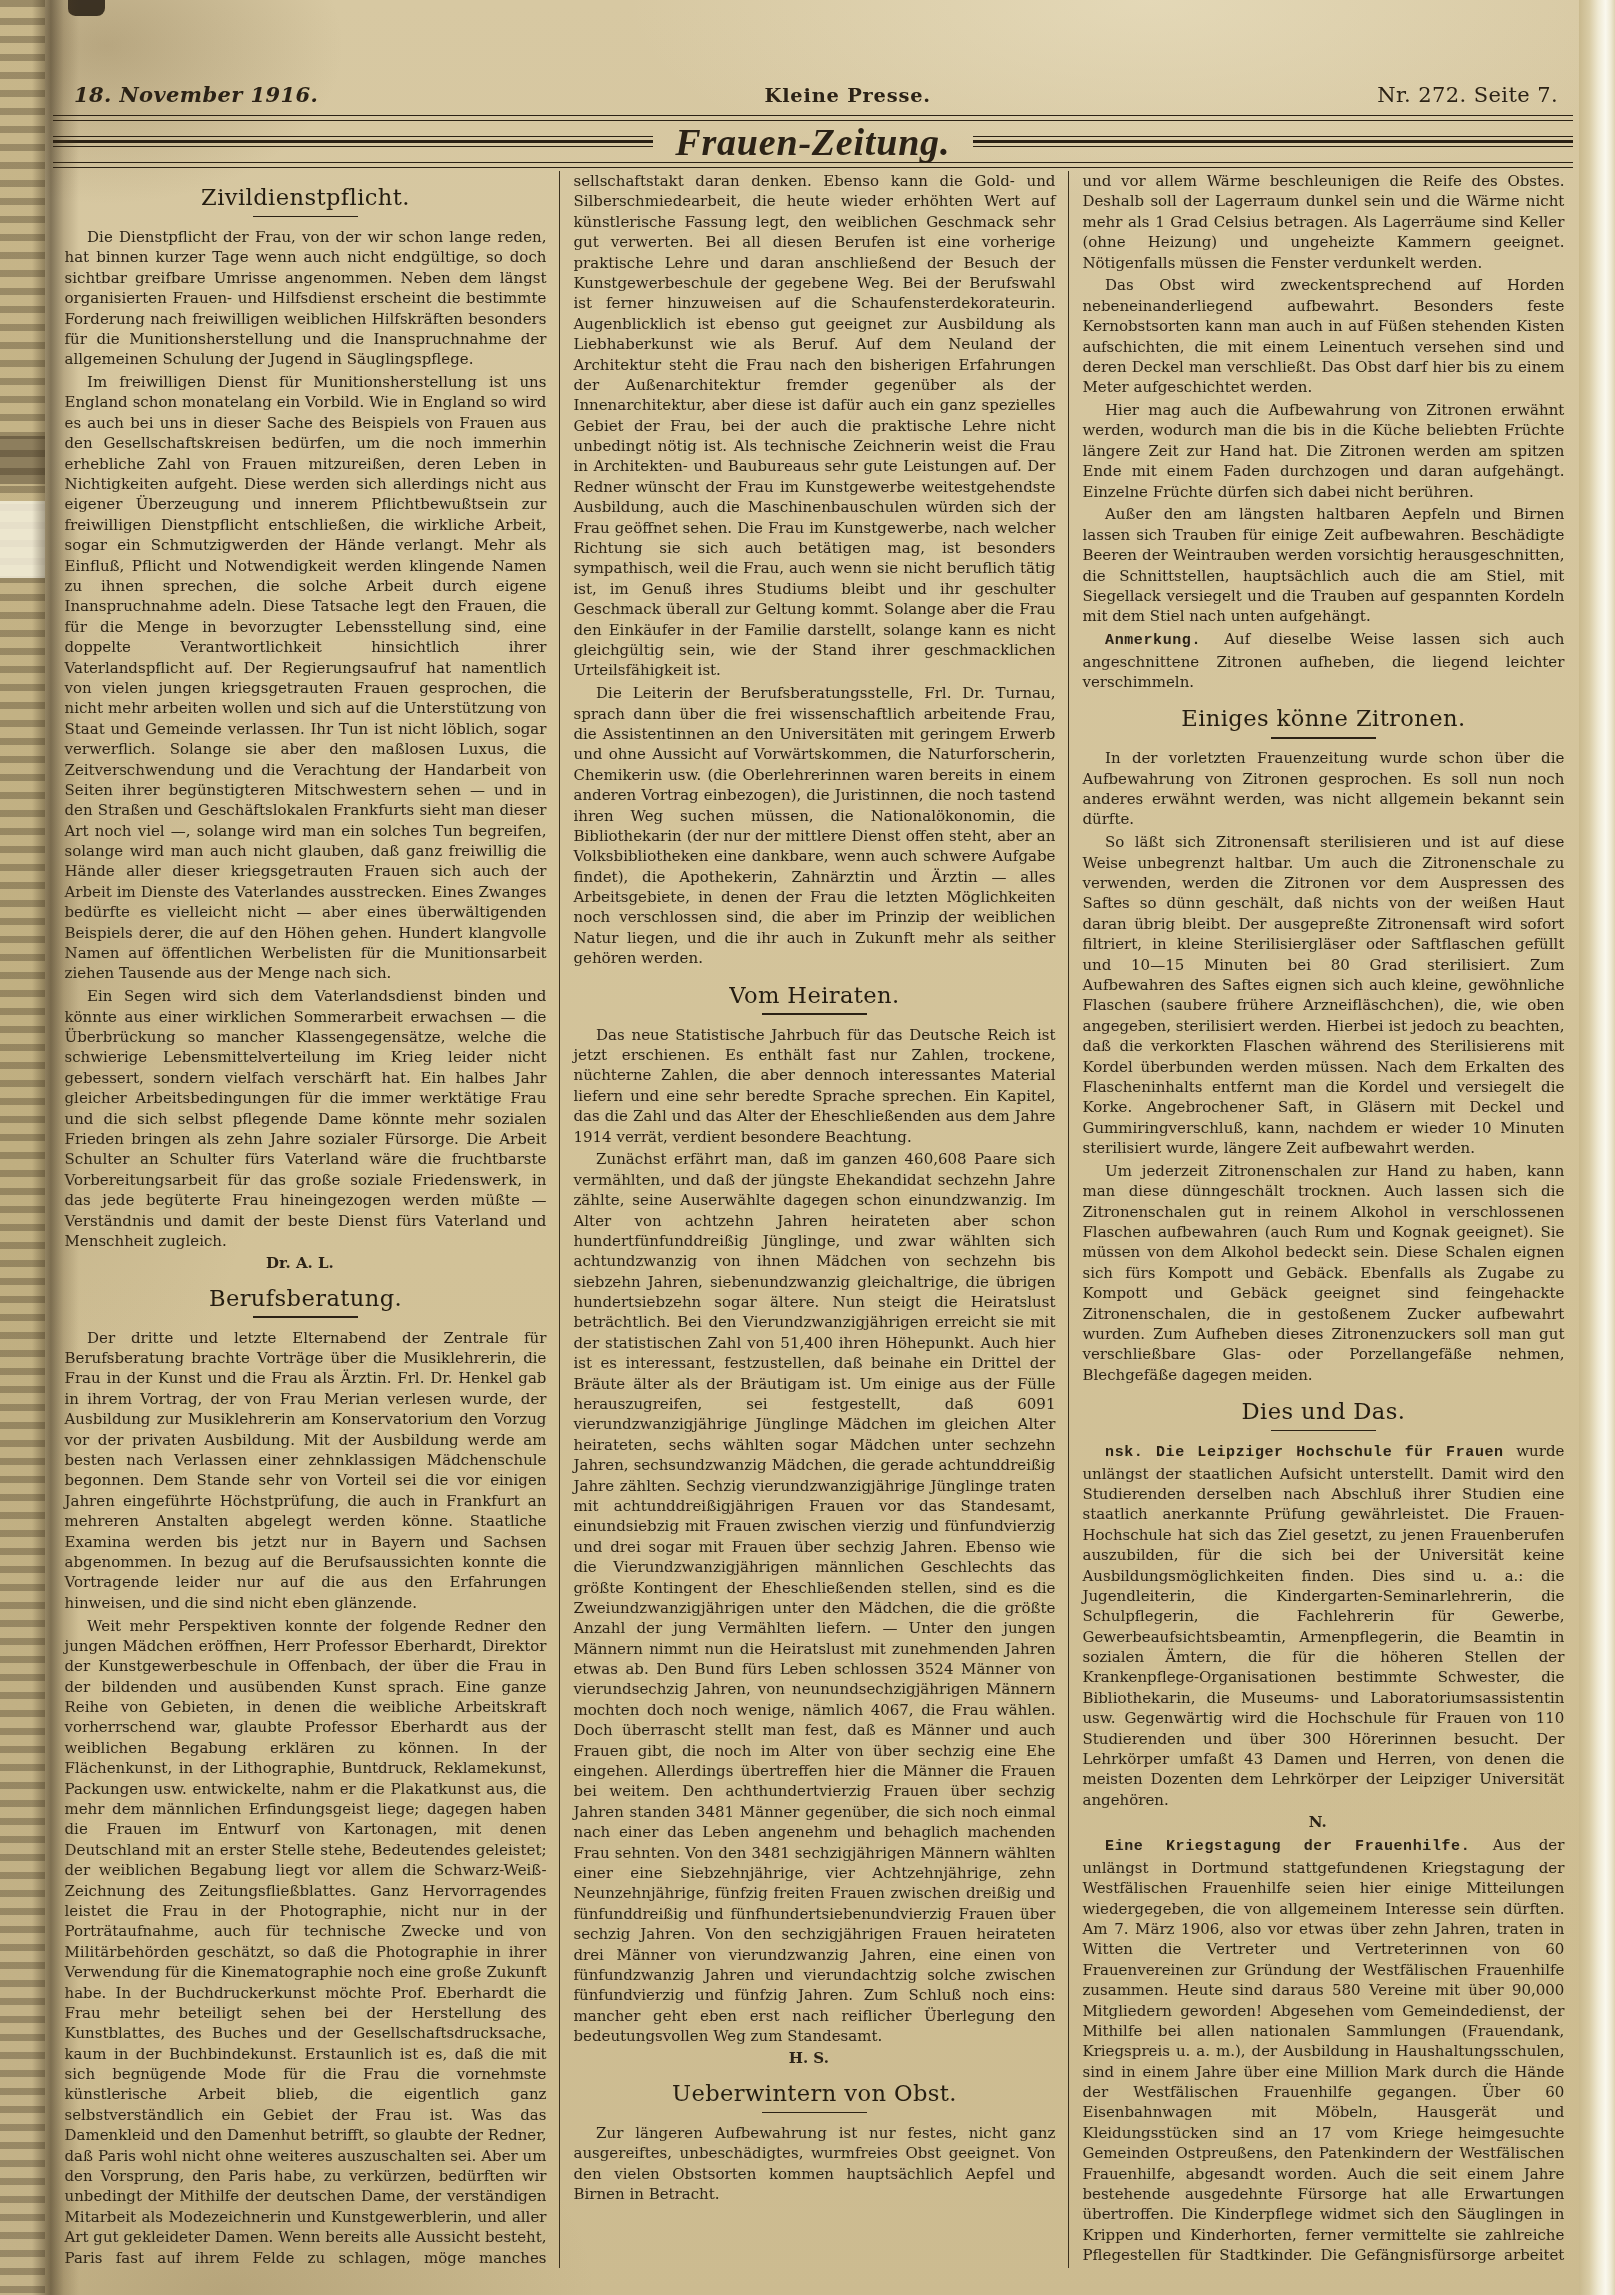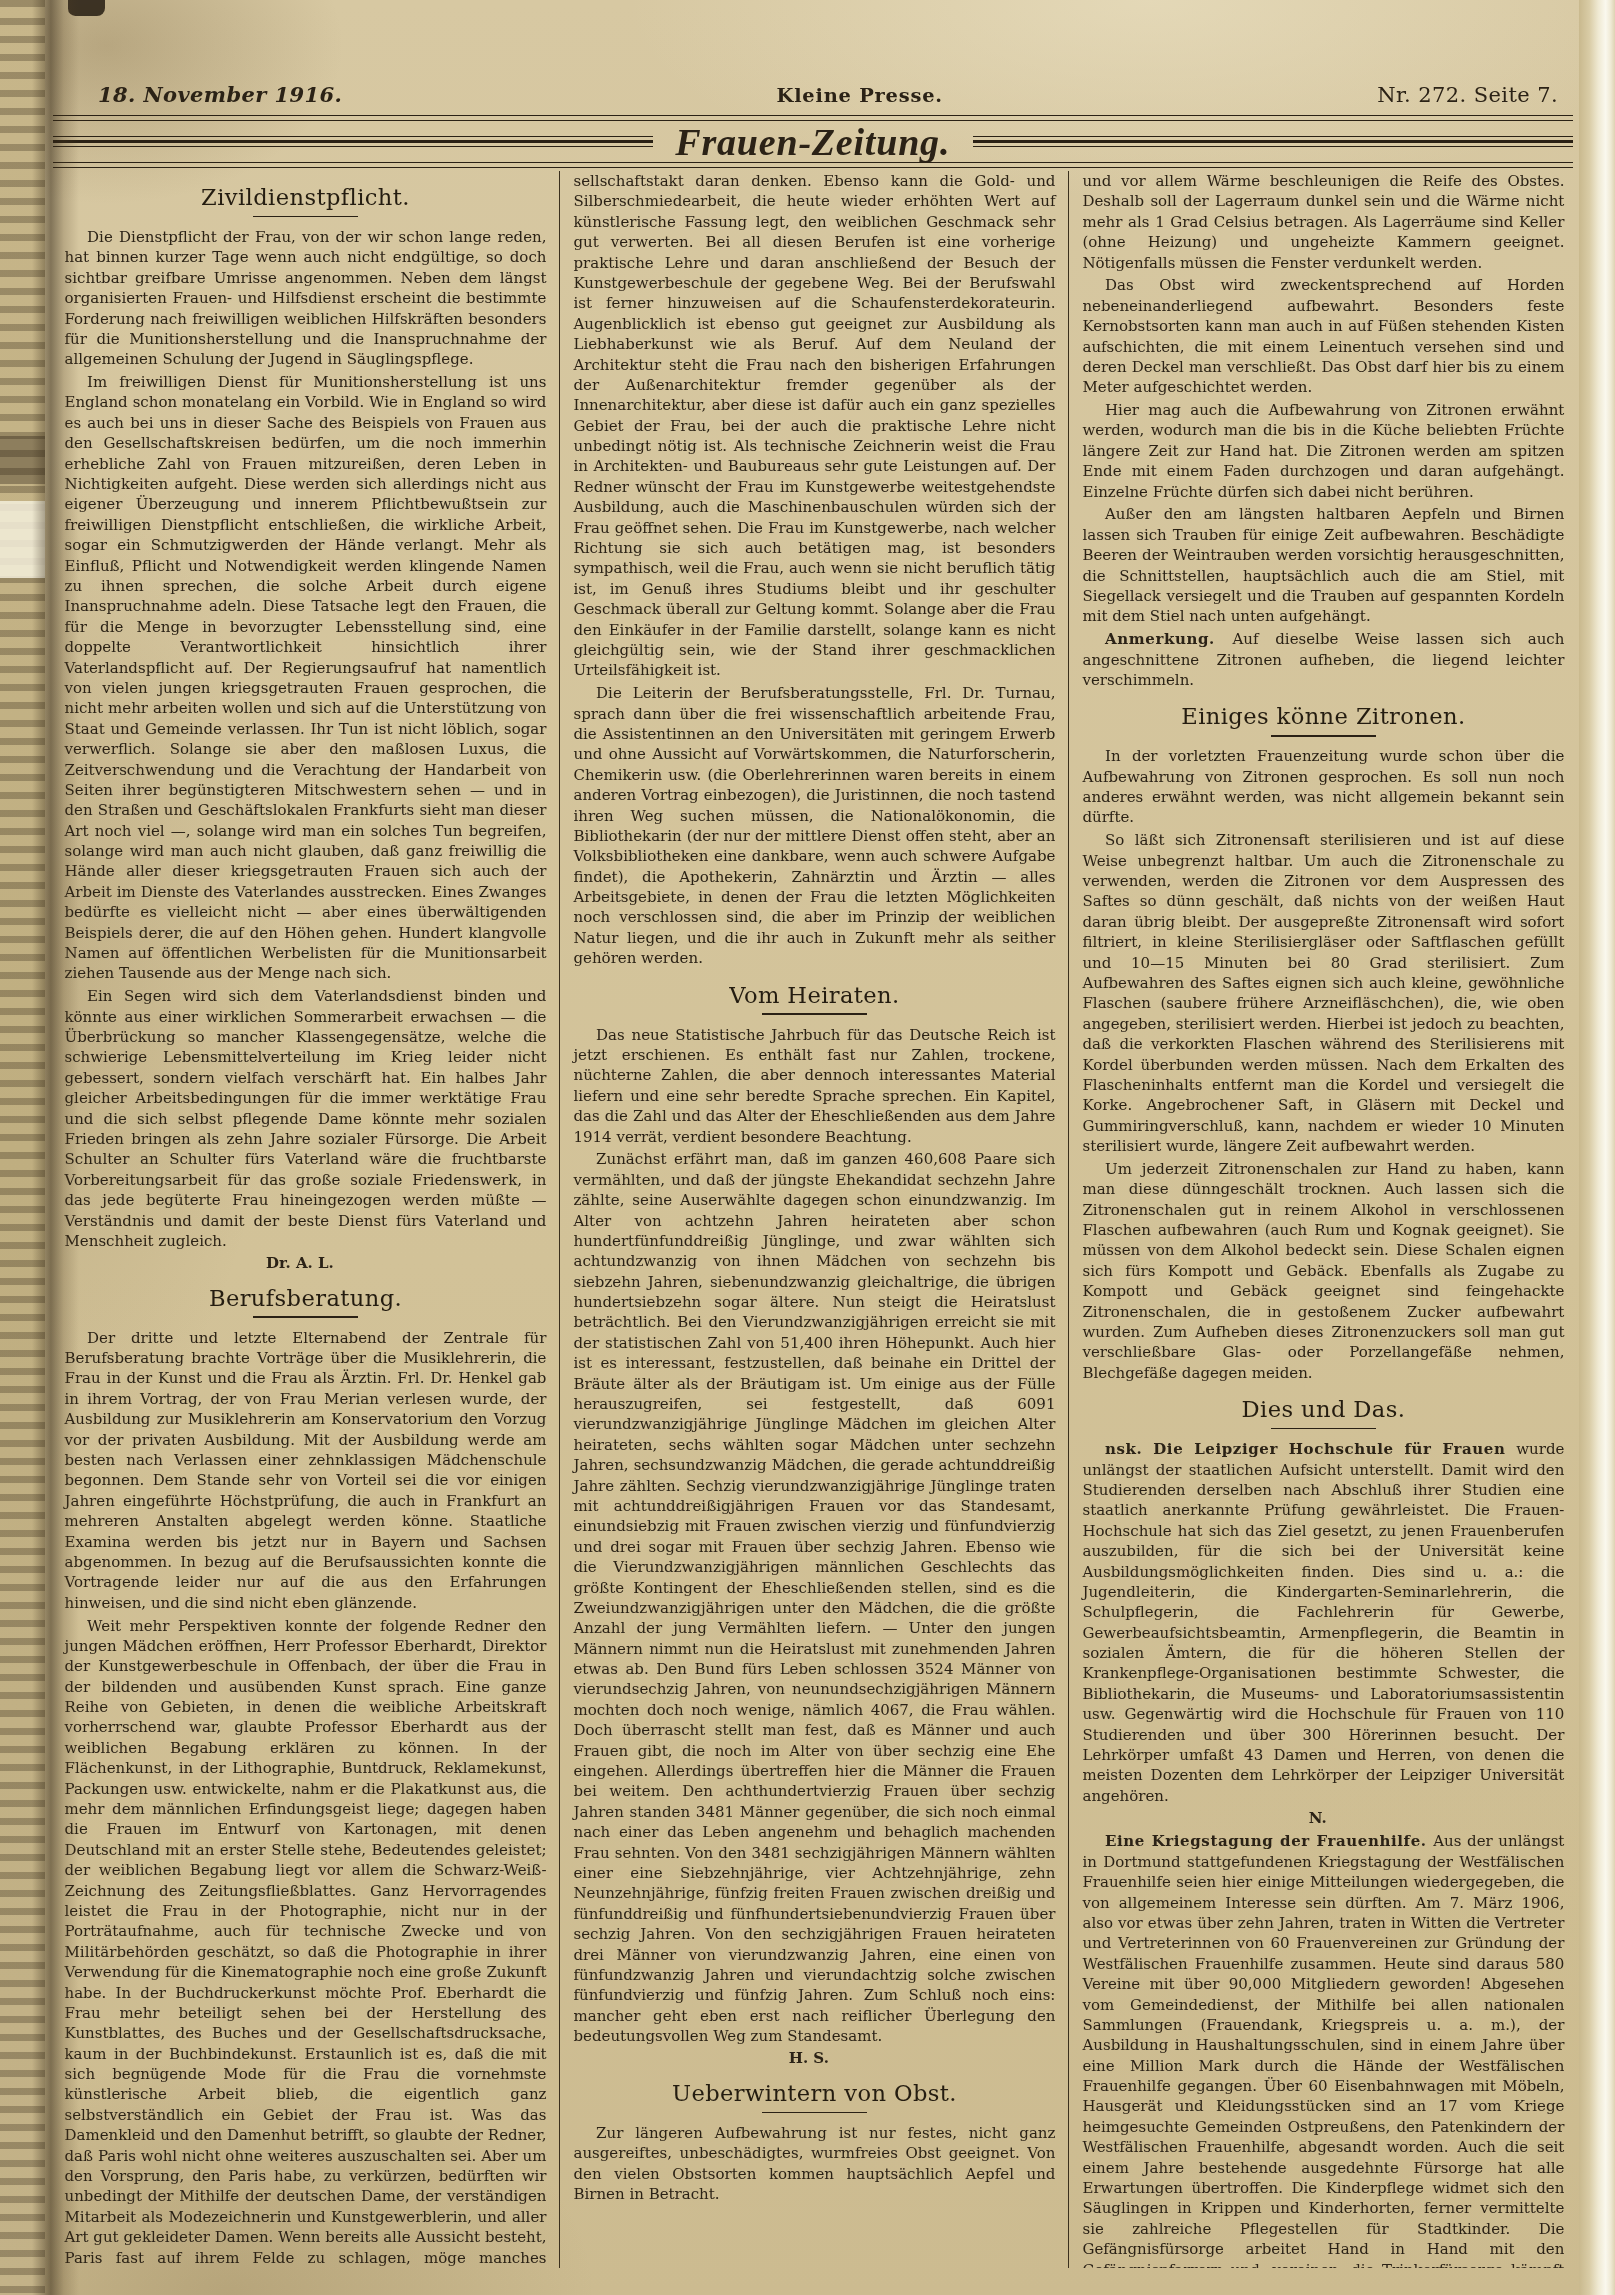--- a/index.html
+++ b/index.html
@@ -30,42 +30,42 @@
       linear-gradient(180deg,#d7c8a2 0%,#d2c298 55%,#ccbb90 100%);
   }
   .ink-smudge{position:absolute;left:22.6px;top:0;width:37px;height:16px;background:#241c12;border-radius:0 0 8px 7.3px;opacity:.85;}
 
   
   .right-edges{position:absolute;right:0;top:0;width:37px;height:100%;
     background:linear-gradient(90deg,#c9b98e 0%,#d9cca6 28%,#efe9d2 52%,#faf8ee 72%,#efe9d4 86%,#d9ccaa 100%);}
 
   
   .masthead-row{position:absolute;top:82px;left:29px;right:21px;display:flex;align-items:baseline;justify-content:space-between;}
-  .issue-date{font-size:21px;font-weight:bold;font-style:italic;letter-spacing:0.4px;margin-left:24px;}
+  .issue-date{font-size:21px;font-weight:bold;font-style:italic;letter-spacing:0.4px;}
   .paper-name{font-size:19.4px;font-weight:bold;letter-spacing:0.8px;}
   .issue-no{font-size:21px;font-weight:normal;letter-spacing:0.4px;}
 
   
   .title-band{position:absolute;top:115px;left:8px;right:6.5px;}
   .band-line{height:4px;border-top:0.8px solid #2a2115;border-bottom:0.8px solid #2a2115;}
   .band-mid{display:flex;align-items:center;margin:1.6px 0;font-family:Liberation Serif, serif;}
   .flank{flex:1;height:9.7px;border-top:1.6px solid #2a2115;border-bottom:1.6px solid #2a2115;
     background:linear-gradient(to bottom, transparent 0 3.2px, #2a2115 3.2px 6.5px, transparent 6.5px);}
   .paper-title{margin:0 22.6px;font-size:38px;line-height:1;font-weight:bold;font-style:italic;letter-spacing:0.8px;white-space:nowrap;}
 
   
   .columns{position:absolute;top:171px;left:6.5px;right:1.6px;bottom:27.5px;display:flex;}
   .col{flex:1 1 0;padding:0 13px;overflow:hidden;}
   .col + .col{border-left:0.8px solid #3a2f1d;}
 
   .article-heading{text-align:center;font-size:22.6px;font-weight:normal;margin:13px 0 9.7px;color:#241c10;letter-spacing:0.4px;}
   .article-heading::after{content:"";display:block;width:105px;height:1.6px;background:#2a2115;margin:5.7px auto 0;}
   .para{font-size:15px;line-height:1.36;text-align:justify;text-indent:22.6px;margin:0 0 2.4px;hyphens:auto;-webkit-hyphens:auto;}
   .para.noindent{text-indent:0;}
-  .para strong{font-weight:bold;letter-spacing:0.6px;}
+  .para strong{font-weight:bold;letter-spacing:0.6px;font-family:Liberation Mono, monospace;}
   .signature{text-align:center;font-size:15px;font-weight:bold;margin:0 11.3px 4.8px 0;}
 </style>
 </head>
 <body>
 
 <div class="scan">
 
   <div class="adjacent-page">
     <div class="adjacent-dark"></div>
     <div class="adjacent-label"></div>

